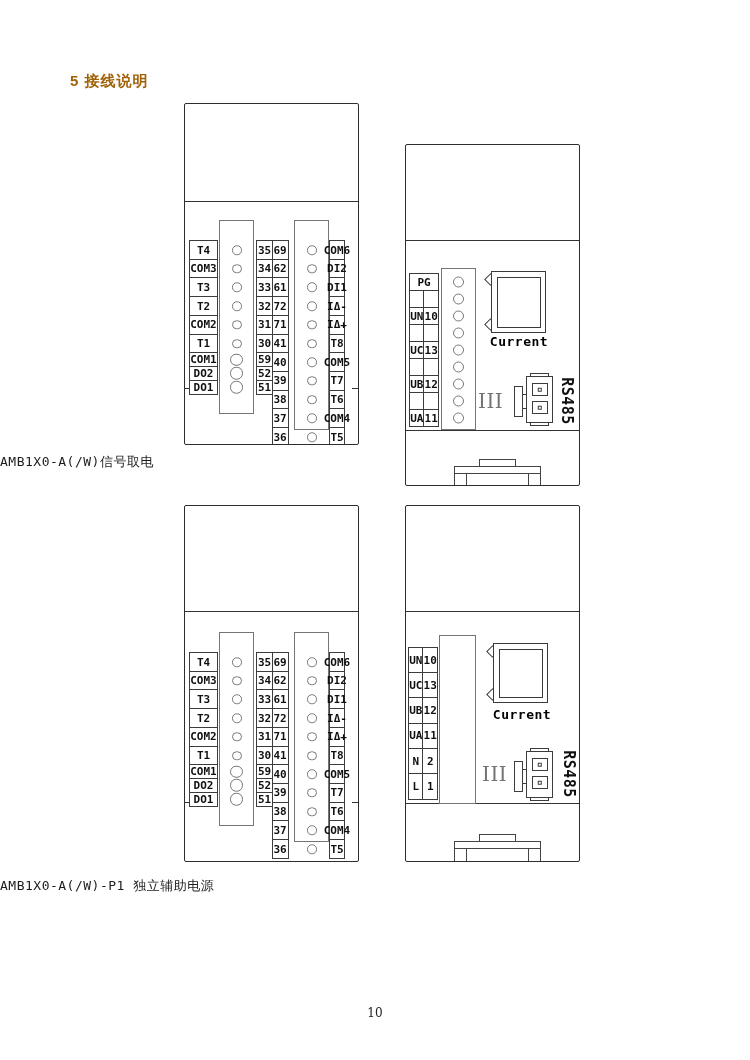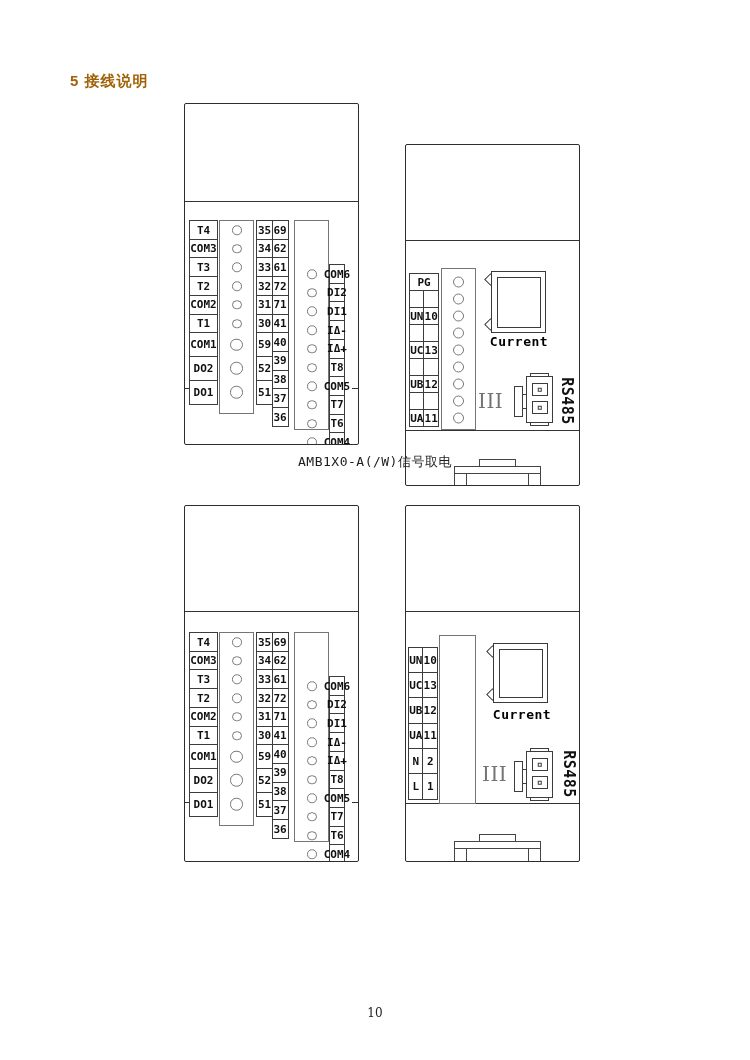--- a/index.html
+++ b/index.html
@@ -2,21 +2,21 @@
 <html><head>
 <meta charset="utf-8">
 <style>
   * { box-sizing: border-box; margin: 0; padding: 0; }
   html,body { background:#fff; }
   .page { position:relative; width:750px; height:1060px; background:#fff; margin:0 auto;
           font-family:"DejaVu Sans Mono", monospace; color:#111; overflow:hidden; }
 
   .heading { position:absolute; left:70px; top:72px; font:bold 15px "Liberation Sans", sans-serif; color:#a16207; letter-spacing:1px; }
 
-  .caption { position:absolute; left:0; width:750px; text-align:center;
+  .caption { position:absolute; left:0; width:750px; text-align:left;
              font:13px "DejaVu Sans Mono", monospace; color:#1d1d1d; letter-spacing:0.5px; }
   .cap1 { top:453px; }
   .cap2 { top:877px; }
   .pageno { position:absolute; left:0; width:750px; top:1006px; text-align:center;
             font:12px "DejaVu Serif", serif; color:#222; }
 
   
   .device { position:absolute; width:175px; background:#fff; border:1.6px solid #2d2d2d; border-radius:2px; overflow:hidden; }
   .devA1 { left:184px; top:103px; height:342px; }
   .devB1 { left:405px; top:103px; height:342px;margin-top:41px; }
@@ -30,29 +30,29 @@
   .seam.l { left:-1px; } .seam.r { right:-1px; }
   .devA1 .seam { top:284px; } .devA2 .seam { top:296px; }
 
   
   .t-asm { position:absolute; left:0; top:116px; width:175px; height:220px; }
   .devA2 .t-asm { top:126px; }
   .strip { position:absolute; background:#fff; border:1.3px solid #757575; }
   .strip1 { left:34px; top:0; width:35px; height:194px; }
   .strip2 { left:109px; top:0; width:35px; height:210px; }
 
-  .col { position:absolute; top:0; }
+  .col { position:absolute; top:20px; }
   .col-ll { left:4px;    width:29px; }
   .col-nl { left:71px;   width:17px; }
   .col-nr { left:86.5px; width:17px; }
-  .col-rl { left:144px;  width:16px;margin-top:44px; }
+  .col-rl { left:144px;  width:16px; }
 
   .trow { position:relative; height:20px; }
   .trow + .trow { margin-top:-1.3px; }
-  .g9 .trow:nth-child(n+7) { height:25px; }
+  .g9 .trow:nth-child(n+7) { height:15px; }
   .cell { display:flex; align-items:center; justify-content:center; width:100%; height:100%;
           border:1.3px solid #3c3c3c; background:#fff;
           font:bold 11px "DejaVu Sans Mono", monospace; color:#101010; white-space:nowrap; }
   .dot { position:absolute; top:50%; transform:translateY(-50%); width:9.5px; height:9.5px;
          border:1.3px solid #787878; border-radius:50%; background:#fff; }
   .col-ll .dot { left:43px; }
   .col-ll .trow:nth-child(n+7) .dot { width:12.5px; height:12.5px; left:41px; }
   .col-rl .dot { left:-22px; }
 
   
@@ -588,16 +588,17 @@
     </div>
     <div class="lbl-rs485">RS485</div>
     <div class="clip">
       <i class="clip-vent"></i>
       <i class="clip-bar"></i>
       <i class="clip-foot l"></i>
       <i class="clip-foot r"></i>
     </div>
   </div>
 
+  <div class="caption cap2">AMB1X0-A(/W)-P1 独立辅助电源</div>
 
   <div class="pageno">10</div>
 
 </div>
 
 </body></html>

